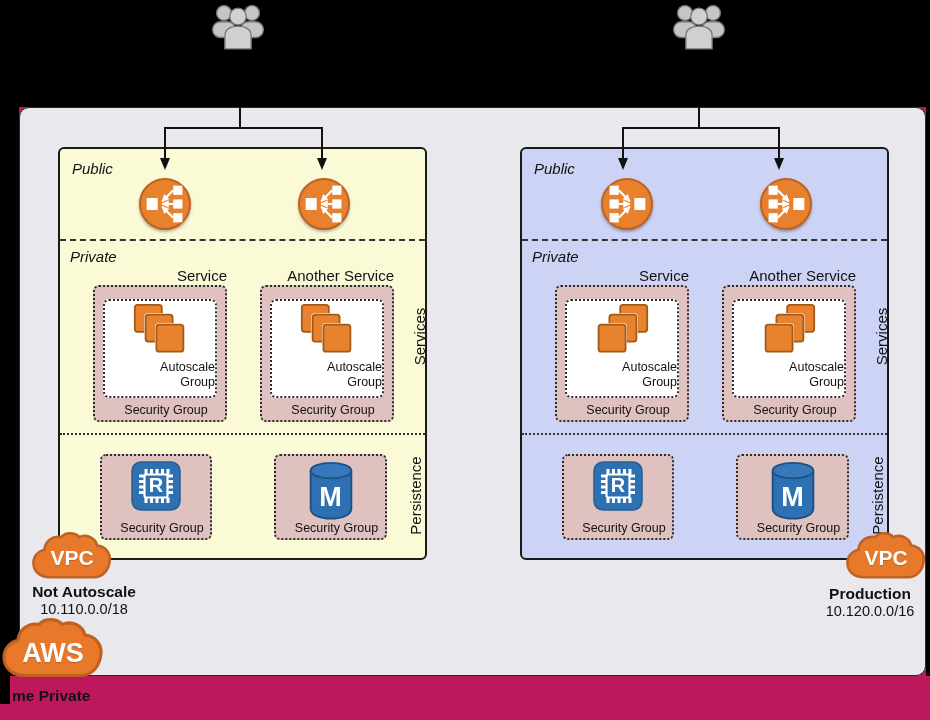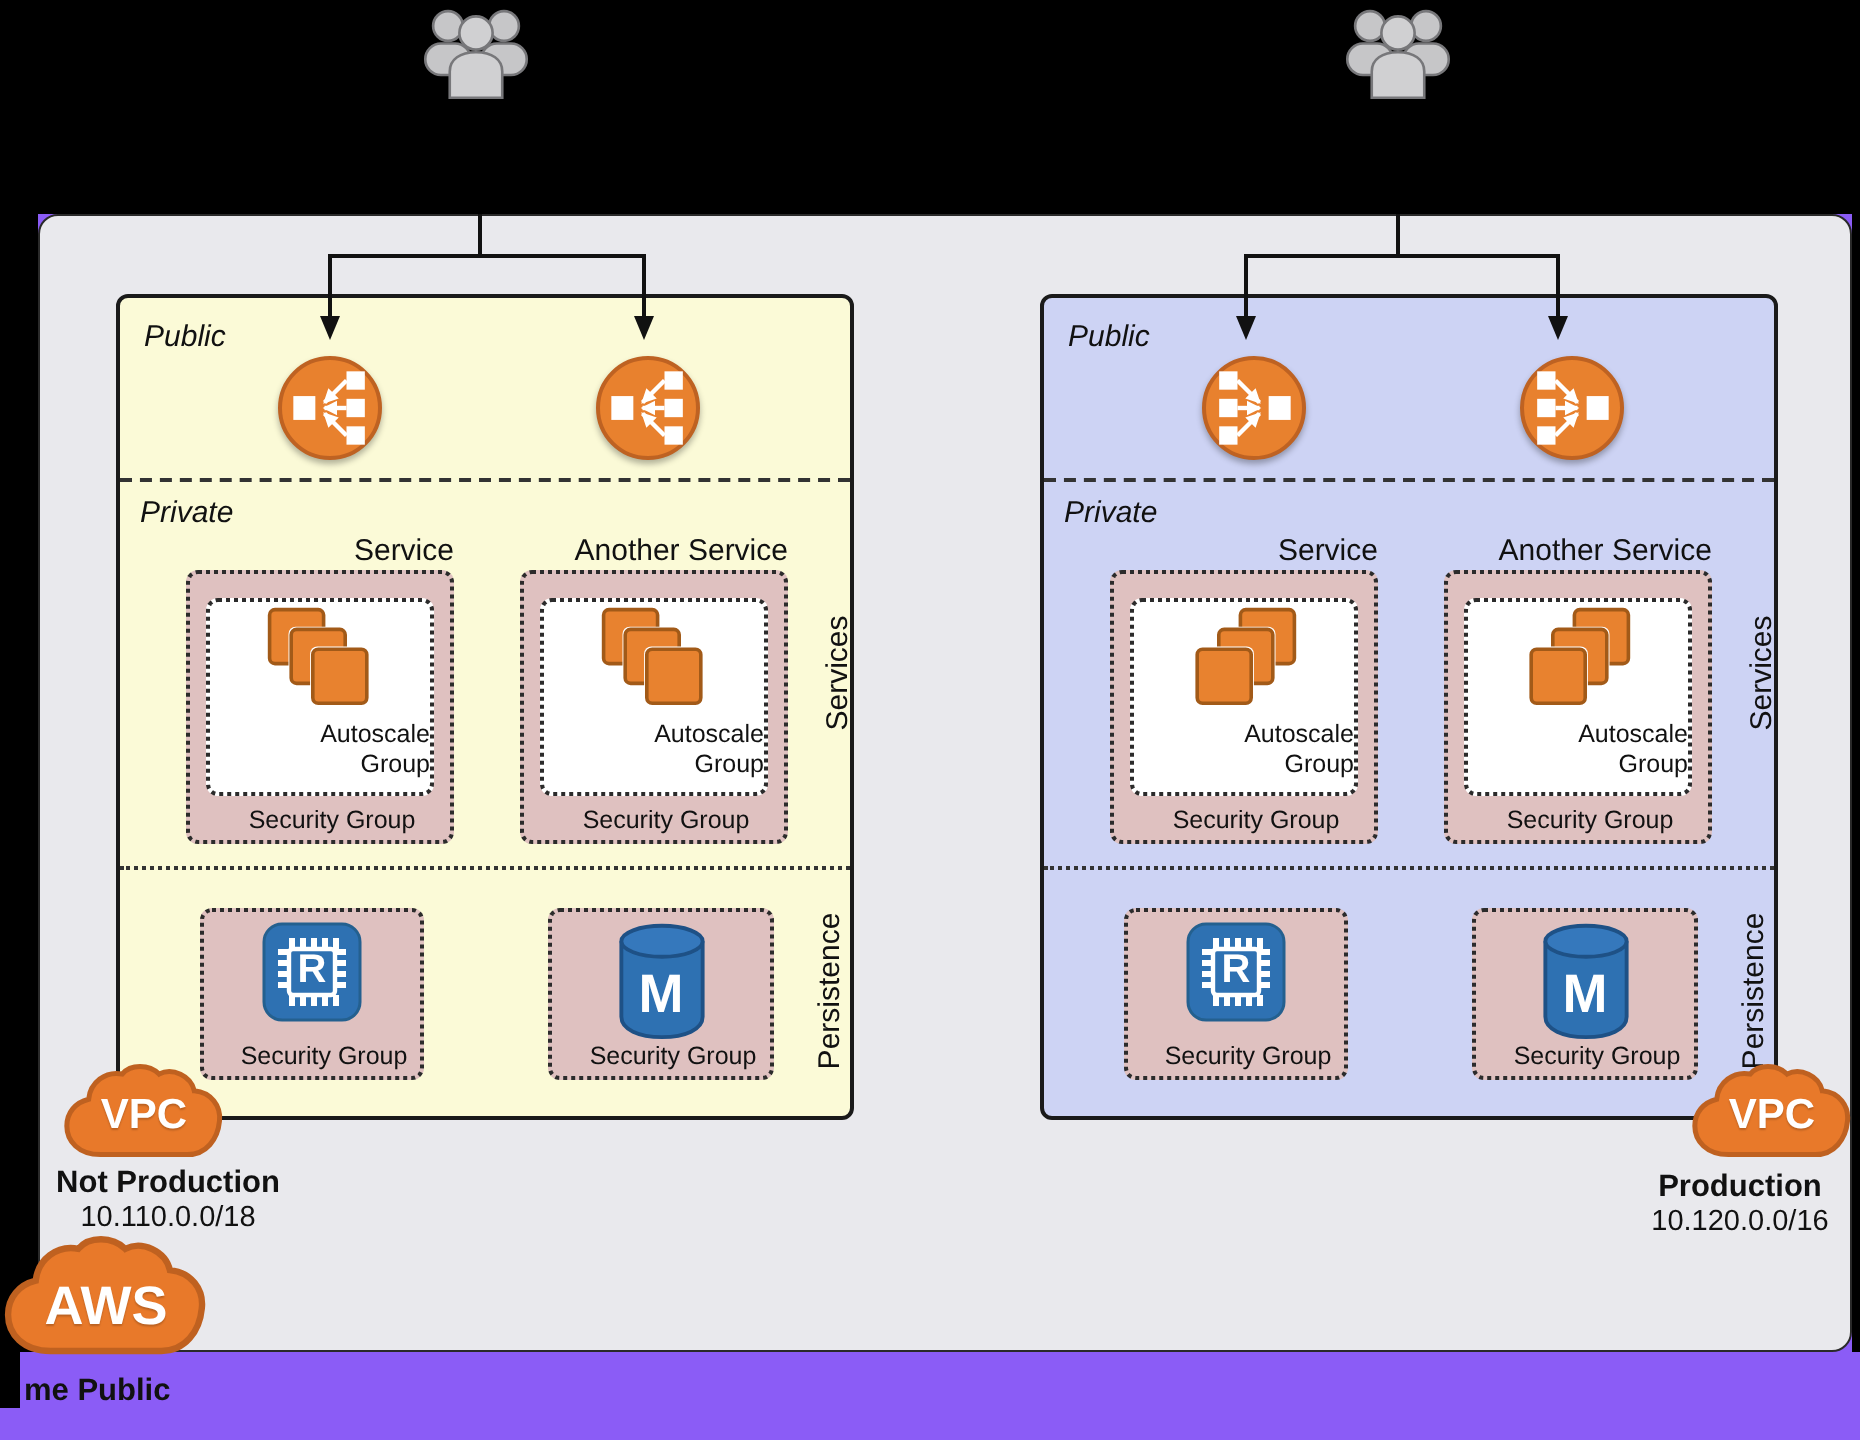--- a/index.html
+++ b/index.html
@@ -1,16 +1,16 @@
 <!DOCTYPE html>
 <html><head>
 <meta charset="utf-8">
 <style>
   html,body{margin:0;padding:0;background:#fff;}
-  .canvas{position:relative;width:930px;height:720px;background:#8b5cf6;overflow:hidden;
+  .canvas{position:relative;width:930px;height:720px;background:#be185d;overflow:hidden;
           font-family:"Liberation Sans",sans-serif;color:#111;}
   .black{position:absolute;background:#000;}
   .region{position:absolute;left:19px;top:107px;width:907px;height:569px;background:#E9E9ED;
           border:1px solid #2a2a2a;border-radius:10px;box-sizing:border-box;z-index:1;}
   .conn{position:absolute;background:#111;z-index:3;}
   .arrowhead{position:absolute;width:0;height:0;border-left:5px solid transparent;
              border-right:5px solid transparent;border-top:12px solid #111;z-index:3;}
   .vpc{position:absolute;top:147px;width:369px;height:413px;border:2px solid #1a1a1a;
        border-radius:6px;box-sizing:border-box;z-index:2;}
   .vpc-yellow{left:58px;background:#FBFAD7;}
@@ -320,36 +320,36 @@
     </svg>
   </div>
 
   <div class="cloud" style="left:30px;top:532px;width:84px;height:50px">
     <svg viewBox="0 0 100 62" width="84" height="52">
       <path d="M24,54 C11,54 4,46 4,37 C4,29 9,23 17,21 C18,11 27,4 37,6 C42,0 53,0 59,6 C67,2 78,7 80,16 C90,17 96,25 95,34 C94,45 87,54 76,54 Z" fill="#E8792A" stroke="#BF6120" stroke-width="3"></path>
     </svg>
     <div class="cloud-text" style="top:14px;font-size:21px">VPC</div>
   </div>
   <div class="env-label" style="left:14px;top:583px">
-    <div class="env-name">Not Production</div>
+    <div class="env-name">Not Autoscale</div>
     <div class="env-cidr">10.110.0.0/18</div>
   </div>
 
   <div class="cloud" style="left:844px;top:532px;width:84px;height:50px">
     <svg viewBox="0 0 100 62" width="84" height="52">
       <path d="M24,54 C11,54 4,46 4,37 C4,29 9,23 17,21 C18,11 27,4 37,6 C42,0 53,0 59,6 C67,2 78,7 80,16 C90,17 96,25 95,34 C94,45 87,54 76,54 Z" fill="#E8792A" stroke="#BF6120" stroke-width="3"></path>
     </svg>
     <div class="cloud-text" style="top:14px;font-size:21px">VPC</div>
   </div>
   <div class="env-label" style="left:800px;top:585px">
     <div class="env-name">Production</div>
     <div class="env-cidr">10.120.0.0/16</div>
   </div>
 
   <div class="cloud" style="left:-2px;top:618px;width:110px;height:66px">
     <svg viewBox="0 0 100 62" width="110" height="66">
       <path d="M24,54 C11,54 4,46 4,37 C4,29 9,23 17,21 C18,11 27,4 37,6 C42,0 53,0 59,6 C67,2 78,7 80,16 C90,17 96,25 95,34 C94,45 87,54 76,54 Z" fill="#E8792A" stroke="#BF6120" stroke-width="3"></path>
     </svg>
     <div class="cloud-text" style="top:20px;font-size:27px">AWS</div>
   </div>
-  <div class="region-label" style="left:12px;top:687px">me Public</div>
+  <div class="region-label" style="left:12px;top:687px">me Private</div>
 
 </div>
 
 </body></html>

